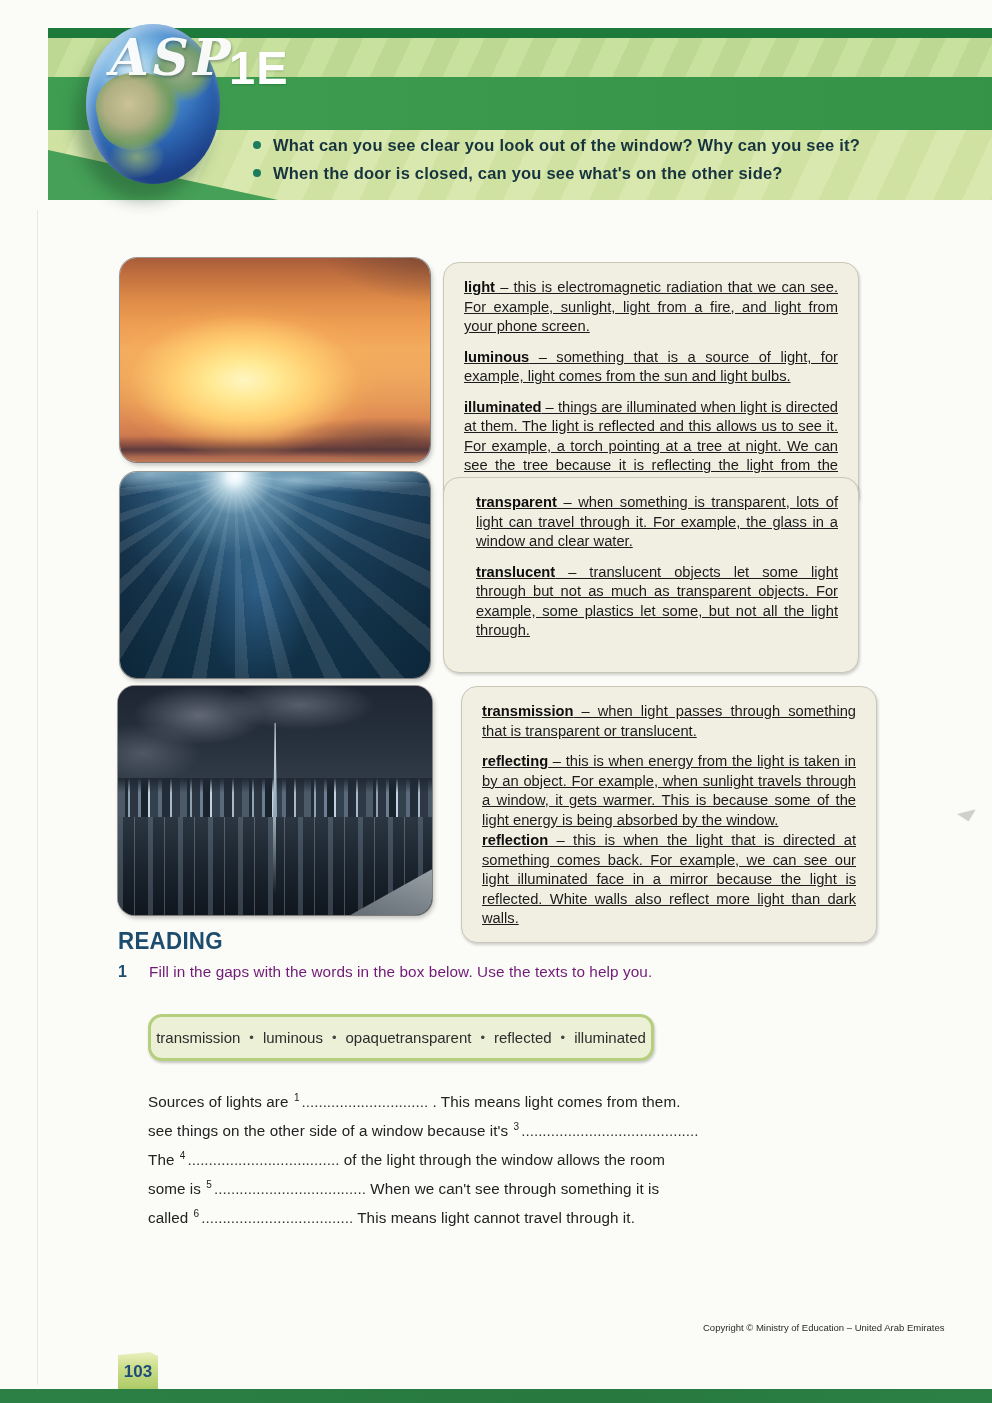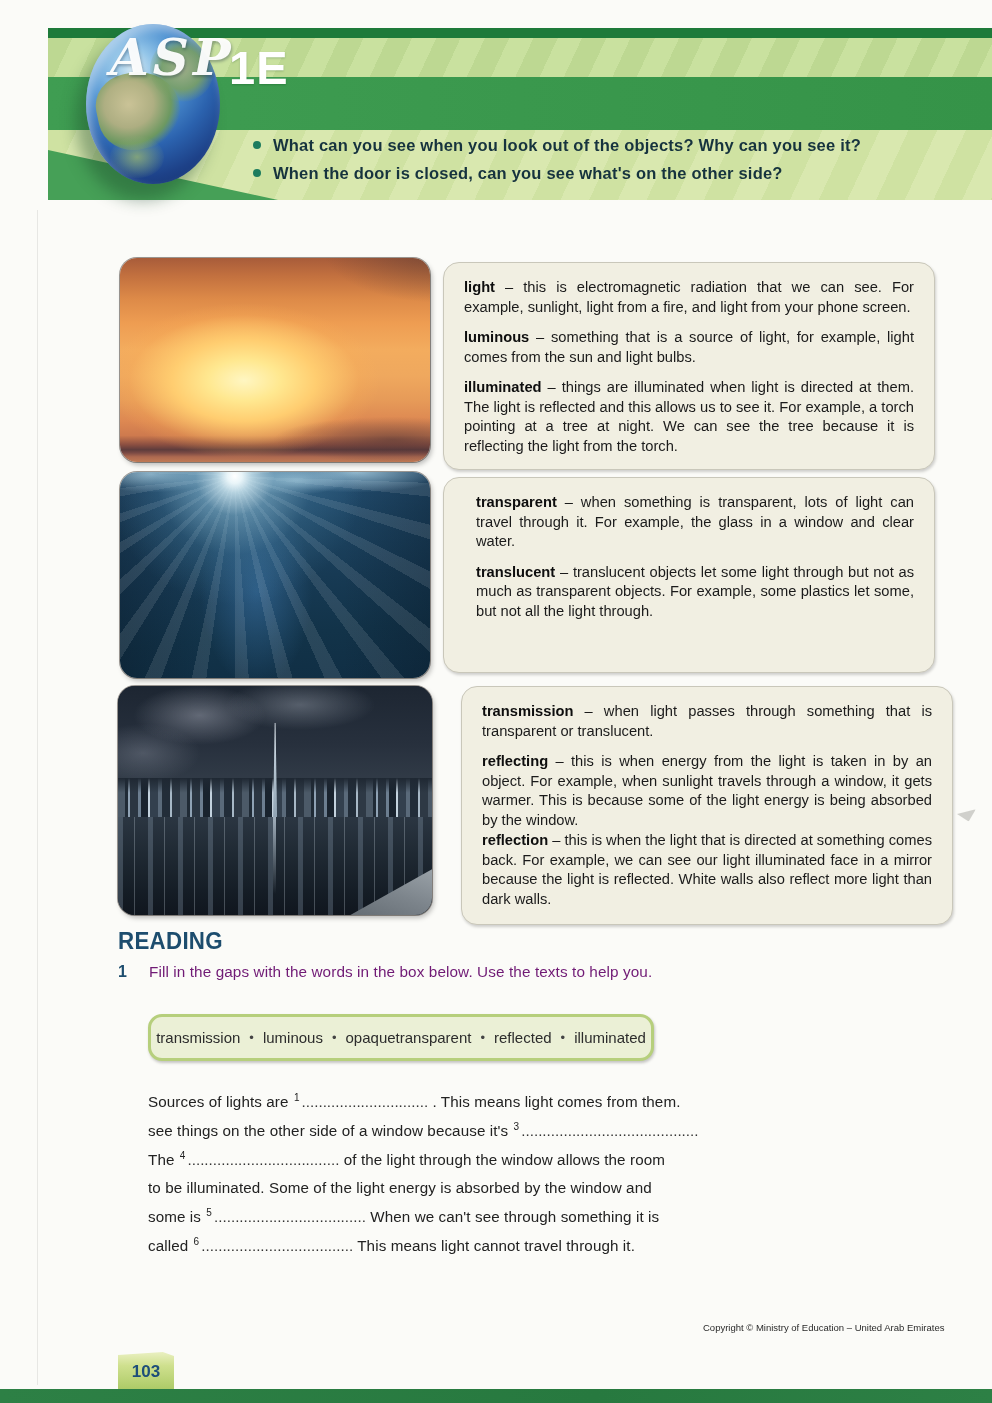--- a/index.html
+++ b/index.html
@@ -92,23 +92,23 @@
     background:
       repeating-linear-gradient(90deg, rgba(150,170,190,.28) 0 5px, rgba(150,170,190,0) 5px 16px, rgba(225,238,248,.25) 16px 17.5px, rgba(225,238,248,0) 17.5px 30px),
       linear-gradient(180deg,#2b3642 0%,#202a34 35%,#151d26 75%,#10161e 100%); }
   .p3-spire-refl { position:absolute; left:49.4%; top:57%; width:3px; height:34%;
     background:linear-gradient(180deg, rgba(210,225,238,.7), rgba(210,225,238,0)); }
   .p3-shore { position:absolute; right:0; bottom:0; width:26%; height:20%;
     background:linear-gradient(200deg,#9aa2a8 0%,#7d858c 50%,#656d74 100%);
     clip-path:polygon(100% 0,100% 100%,0 100%); }
 
   
-  .defbox { position:absolute; width:492px; background:#f1efe2;
+  .defbox { position:absolute; width:416px; background:#f1efe2;
     border:1px solid #c9c7ba; border-radius:16px; padding:15px 20px 13px 20px;
-    box-shadow:1px 2px 3px rgba(0,0,0,.18); }
+    box-shadow:1px 2px 3px rgba(0,0,0,.18);text-decoration:underline; }
   #box1 { left:443px; top:262px; min-height:200px; }
   #box2 { left:443px; top:477px; min-height:196px;padding-left:32px; }
   #box3 { left:461px; top:686px; min-height:239px; }
   .defbox p { font-size:14.7px; line-height:1.33; text-align:justify; color:#1b1b1b; }
   .defbox p + p { margin-top:11px; }
   .defbox p.tight { margin-top:1px; }
   .defbox b { font-weight:bold; color:#0e0e0e; }
 
   
   .reading-head { position:absolute; left:118px; top:928px; font-size:23px;
@@ -128,21 +128,21 @@
   .word-bank .wb-gap { display:inline-block; width:22px; }
 
   .gap-text { position:absolute; left:148px; top:1092px; width:540px; }
   .gline { font-size:15.2px; color:#222; margin-bottom:11px; white-space:nowrap;
     letter-spacing:.1px; }
   .gline sup { font-size:10px; vertical-align:super; margin:0 2px 0 1px; }
   .blank { color:#333; letter-spacing:0; }
 
   
   .copyright { position:absolute; left:703px; top:1322px; font-size:9.5px; color:#2a2a2a; }
-  .page-tab { position:absolute; left:118px; top:1352px; width:56px; height:39px;
+  .page-tab { position:absolute; left:118px; top:1352px; width:40px; height:39px;
     background:linear-gradient(180deg,#eaf0c2 0%,#cfe08e 35%,#aac964 100%);
     display:flex; align-items:center; justify-content:center;
     font-size:17px; font-weight:bold; color:#1d4d7a;
     clip-path:polygon(0 8%,80% 0,100% 10%,100% 100%,0 100%); }
   .bottom-bar { position:absolute; left:0; bottom:0; width:100%; height:14px;
     background:linear-gradient(90deg,#2d8045 0%,#27793f 60%,#2d8045 100%); }
 
   .smudge { position:absolute; left:957px; top:808px; width:18px; height:13px;
     background:#c6c6c0; clip-path:polygon(0 55%,100% 0,70% 100%); transform:rotate(8deg);
     opacity:.8; }
@@ -158,21 +158,21 @@
     <div class="band-dark"></div>
     <div class="band-light"></div>
     <div class="band-mid"></div>
     <div class="band-pale"></div>
     <div class="band-wedge"></div>
 
     <div class="unit-code">1E</div>
     <ul class="questions">
         <li>
           <span class="dot"></span>
-          <span>What can you see when you look out of the objects? Why can you see it?</span>
+          <span>What can you see clear you look out of the window? Why can you see it?</span>
         </li>
         <li>
           <span class="dot"></span>
           <span>When the door is closed, can you see what's on the other side?</span>
         </li>
       </ul>
 
     <div class="globe">
       <div class="land1"></div>
       <div class="land2"></div>
@@ -224,21 +224,20 @@
       <span class="wb-sep">•</span>
       <span class="wb-word">reflected</span>
       <span class="wb-sep">•</span>
       <span class="wb-word">illuminated</span>
     </div>
 
   <div class="gap-text">
       <div class="gline">Sources of lights are <sup>1</sup><span class="blank">..............................</span> . This means light comes from them.</div>
       <div class="gline">see things on the other side of a window because it's <sup>3</sup><span class="blank">..........................................</span></div>
       <div class="gline">The <sup>4</sup><span class="blank">....................................</span> of the light through the window allows the room</div>
-      <div class="gline">to be illuminated. Some of the light energy is absorbed by the window and</div>
       <div class="gline">some is <sup>5</sup><span class="blank">....................................</span> When we can't see through something it is</div>
       <div class="gline">called <sup>6</sup><span class="blank">....................................</span> This means light cannot travel through it.</div>
     </div>
 
   <div class="copyright">Copyright © Ministry of Education – United Arab Emirates</div>
   <div class="page-tab">103</div>
   <div class="bottom-bar"></div>
 
   <div class="smudge"></div>
 </div>

